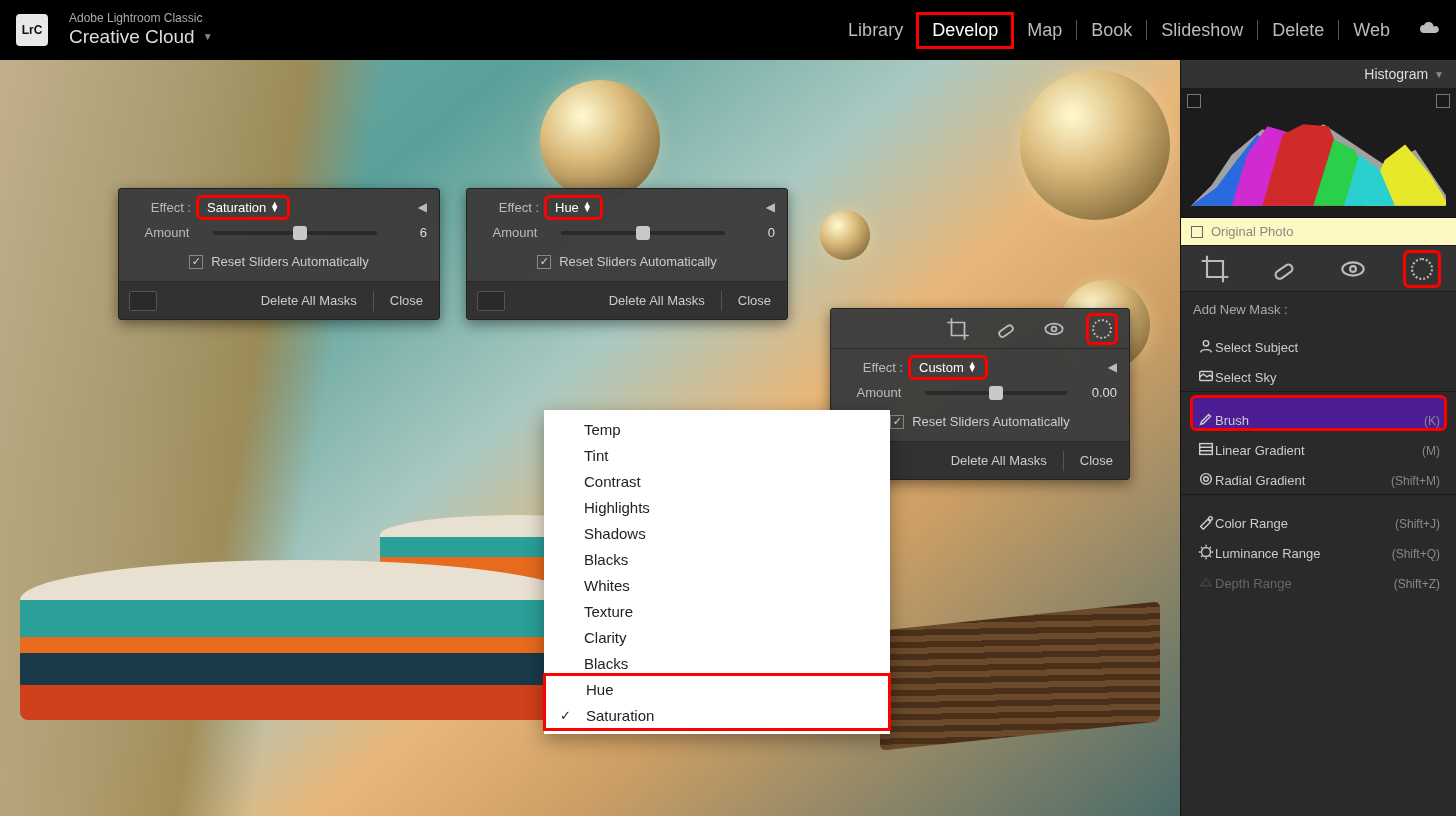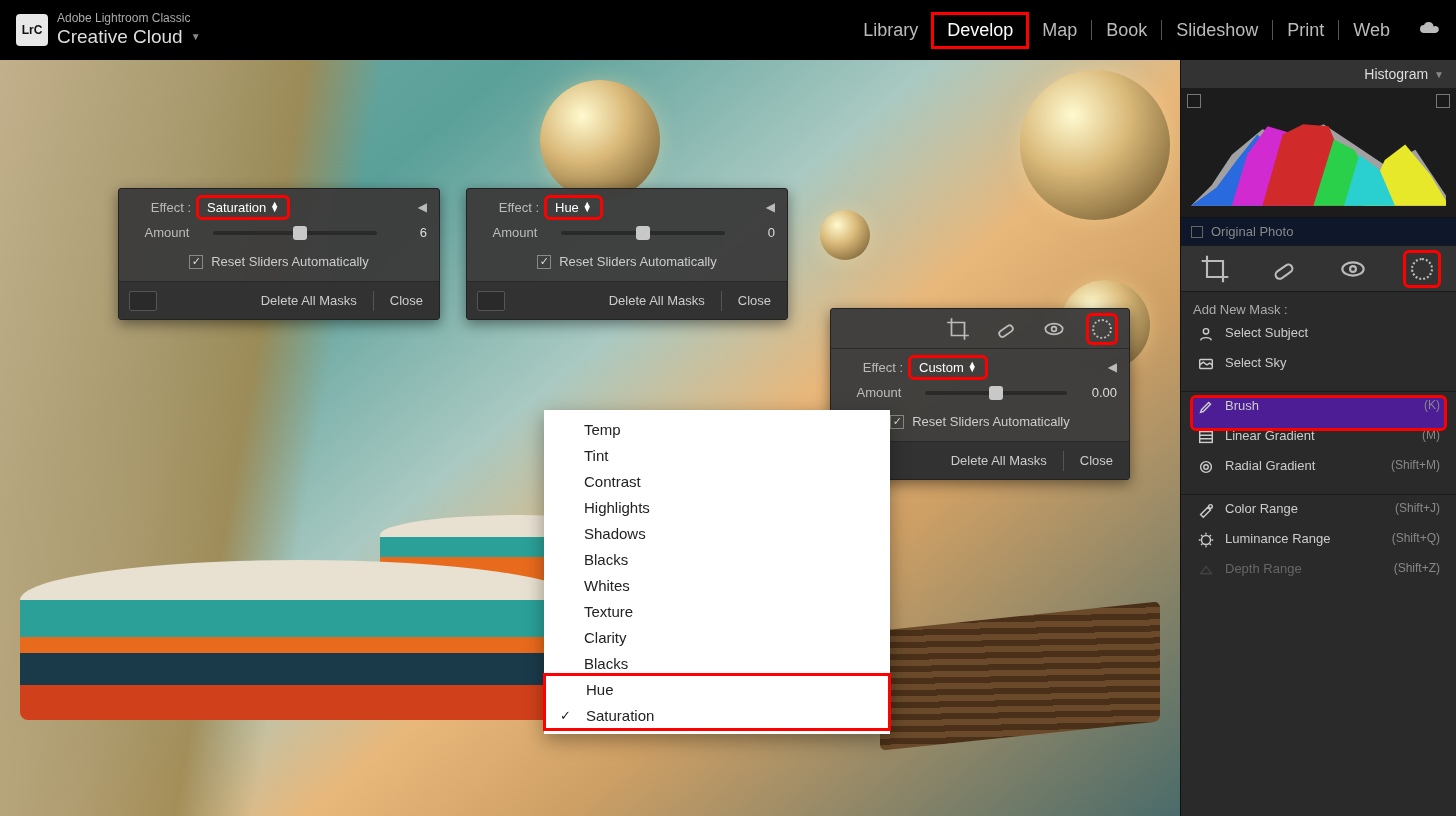--- a/index.html
+++ b/index.html
@@ -1,20 +1,20 @@
 <!DOCTYPE html>
 <html><head>
 <meta charset="utf-8">
 <style>
 * { margin: 0; padding: 0; box-sizing: border-box; font-family: -apple-system, "Segoe UI", Arial, sans-serif; }
 body { width: 1456px; height: 816px; background: #000; color: #ccc; overflow: hidden; position: relative; }
 
 
 .topbar { height: 60px; background: #000; display: flex; align-items: center; padding: 0 16px; position: relative; z-index: 50; }
-.app-logo { width: 32px; height: 32px; background: #e8e8e8; color: #111; border-radius: 4px; display: flex; align-items: center; justify-content: center; font-weight: 700; font-size: 12px; margin-right: 9px; }
+.app-logo { width: 32px; height: 32px; background: #e8e8e8; color: #111; border-radius: 4px; display: flex; align-items: center; justify-content: center; font-weight: 700; font-size: 12px; margin-right: 21px; }
 .app-title { display: flex; flex-direction: column; line-height: 1.15; }
 .app-title .line1 { font-size: 12px; color: #aaa; }
 .app-title .line2 { font-size: 19px; color: #ddd; display: flex; align-items: center; gap: 8px; }
 .tri-down { font-size: 10px; color: #888; }
 .nav { margin-left: auto; display: flex; align-items: center; gap: 0; }
 .nav-item { padding: 6px 14px; font-size: 18px; color: #bbb; cursor: pointer; position: relative; }
 .nav-item.active { color: #fff; }
 .nav-sep { width: 1px; height: 20px; background: #555; }
 .cloud-icon { margin-left: 14px; color: #bbb; }
 .red-box { outline: 3px solid #ff0000; outline-offset: -1px; }
@@ -37,28 +37,28 @@
 
 
 .sidebar { position: absolute; top: 60px; right: 0; width: 276px; bottom: 0; background: #2a2a2a; border-left: 1px solid #111; font-size: 13px; }
 .panel-header { height: 28px; display: flex; align-items: center; justify-content: flex-end; padding: 0 12px; background: #333; color: #ddd; font-size: 14px; gap: 6px; }
 .panel-header .tri { font-size: 10px; color: #888; }
 .histogram { height: 130px; background: #1c1c1c; position: relative; margin: 0; border-bottom: 1px solid #111; }
 .hist-corner { position: absolute; width: 14px; height: 14px; border: 1px solid #777; background: #1a1a1a; }
 .hist-corner.tl { top: 6px; left: 6px; }
 .hist-corner.tr { top: 6px; right: 6px; }
 .hist-svg { position: absolute; left: 10px; right: 10px; bottom: 8px; top: 26px; }
-.orig-row { height: 28px; display: flex; align-items: center; gap: 8px; padding: 0 10px; background: #0f172a; color: #888; border-bottom: 1px solid #1a1a1a; }
+.orig-row { height: 28px; display: flex; align-items: center; gap: 8px; padding: 0 10px; background: #fef9c3; color: #888; border-bottom: 1px solid #1a1a1a; }
 
 .tool-row { height: 46px; display: flex; align-items: center; justify-content: space-around; background: #333; border-bottom: 1px solid #1a1a1a; }
 .tool-btn { width: 32px; height: 32px; display: flex; align-items: center; justify-content: center; color: #bbb; cursor: pointer; border-radius: 3px; }
 
 .mask-section { padding: 10px 12px 8px; }
 .mask-title { color: #aaa; margin-bottom: 8px; font-size: 13px; }
-.mask-item { display: flex; align-items: flex-start; gap: 10px; height: 30px; padding: 0 4px; color: #ccc; cursor: pointer; border-radius: 3px; }
+.mask-item { display: flex; align-items: flex-end; gap: 0; height: 30px; padding: 0 4px; color: #ccc; cursor: pointer; border-radius: 3px; }
 .mask-item .kbd { margin-left: auto; color: #888; font-size: 12px; }
 .mask-item.dim { color: #666; }
 .mask-item.dim .mask-icon { opacity: .4; }
 .mask-icon { width: 18px; height: 18px; display: flex; align-items: center; justify-content: center; }
 .mask-sep { height: 1px; background: #1a1a1a; margin: 6px -12px; }
 
 
 .fx-panel { position: absolute; width: 322px; background: rgba(60,60,60,.97); border: 1px solid #222; border-radius: 3px; color: #ddd; font-size: 13px; box-shadow: 0 4px 14px rgba(0,0,0,.45); }
 .fx-row { display: flex; align-items: center; height: 36px; padding: 4px 12px; gap: 8px; }
 .fx-label { color: #bbb; width: 60px; text-align: right; }
@@ -110,21 +110,21 @@
     <span class="nav-item">Library</span>
     <span class="nav-sep"></span>
     <span class="nav-item active red-box">Develop</span>
     <span class="nav-sep"></span>
     <span class="nav-item">Map</span>
     <span class="nav-sep"></span>
     <span class="nav-item">Book</span>
     <span class="nav-sep"></span>
     <span class="nav-item">Slideshow</span>
     <span class="nav-sep"></span>
-    <span class="nav-item">Print</span>
+    <span class="nav-item">Delete</span>
     <span class="nav-sep"></span>
     <span class="nav-item">Web</span>
     <span class="cloud-icon">
       <svg width="22" height="16" viewBox="0 0 22 16" class="svg">
           <path d="M6 13a4 4 0 010-8 5 5 0 019.6 1.5A3.5 3.5 0 1117 13H6z" fill="currentColor" stroke="none"></path>
         </svg>
     </span>
   </div>
 </div>
 

